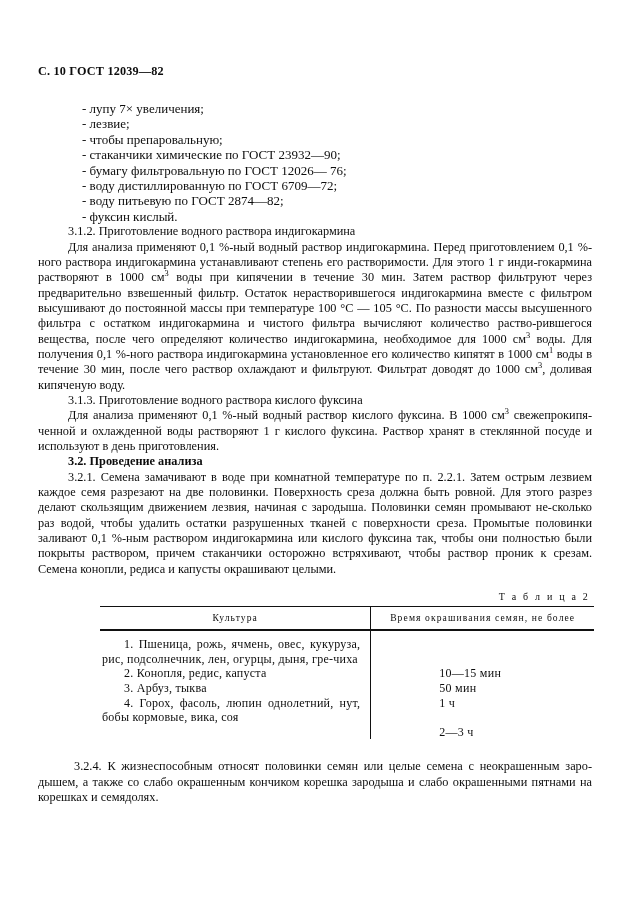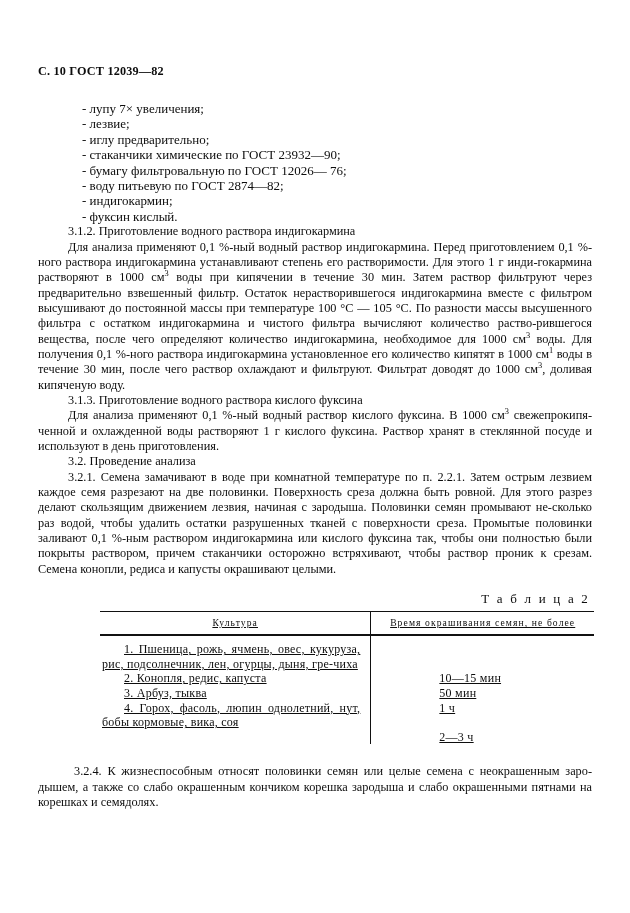--- a/index.html
+++ b/index.html
@@ -45,41 +45,40 @@
     font-size: 12.3px;
     line-height: 15.35px;
     margin: 0;
     text-align: justify;
     text-justify: inter-word;
     hyphens: none;
   }
   p.ind { text-indent: 30px; }
   p.ind2 { text-indent: 36px; }
   p.clause { text-indent: 30px; }
-  .b { font-weight: normal; }
+  .b { font-weight: bold; }
   sup { font-size: 0.68em; vertical-align: super; line-height: 0; }
 
   
   .tbl-wrap {
     margin-top: 14px;
     width: 494px;
     margin-left: 62px;
   }
   .tbl-caption {
     text-align: right;
-    font-size: 13px;
+    font-size: 10px;
     letter-spacing: 2.2px;
     margin-bottom: 4px;
     padding-right: 4px;
   }
   table.t2 {
     border-collapse: collapse;
     width: 100%;
     table-layout: fixed;
-    text-decoration: underline;
   }
   table.t2 .c1 { width: 55%; }
   table.t2 .c2 { width: 45%; }
   table.t2 thead th {
     font-weight: normal;
     font-size: 9.6px;
     letter-spacing: 1.1px;
     text-align: center;
     padding: 5px 4px 6px 4px;
     border-top: 1.1px solid #111;
@@ -111,25 +110,25 @@
 <body>
 
 <div class="page">
   <div class="content">
 
     <div class="page-header">С. 10 ГОСТ 12039—82</div>
 
     <div class="lst">
       <div>- лупу 7× увеличения;</div>
       <div>- лезвие;</div>
-      <div>- иглу предварительно;</div>
+      <div>- чтобы препаровальную;</div>
       <div>- стаканчики химические по ГОСТ 23932—90;</div>
       <div>- бумагу фильтровальную по ГОСТ 12026— 76;</div>
+      <div>- воду дистиллированную по ГОСТ 6709—72;</div>
       <div>- воду питьевую по ГОСТ 2874—82;</div>
-      <div>- индигокармин;</div>
       <div>- фуксин кислый.</div>
     </div>
 
     <p class="para clause">3.1.2. Приготовление водного раствора индигокармина</p>
 
     <p class="para ind"><span>Для анализа применяют 0,1 %-ный водный раствор индигокармина. Перед приготовлением 0,1 %-ного раствора индигокармина устанавливают степень его растворимости. Для этого 1 г инди-гокармина растворяют в 1000 см</span><sup>3</sup><span> воды при кипячении в течение 30 мин. Затем раствор фильтруют через предварительно взвешенный фильтр. Остаток нерастворившегося индигокармина вместе с фильтром высушивают до постоянной массы при температуре 100 °С — 105 °С. По разности массы высушенного фильтра с остатком индигокармина и чистого фильтра вычисляют количество раство-рившегося вещества, после чего определяют количество индигокармина, необходимое для 1000 см</span><sup>3</sup><span> воды. Для получения 0,1 %-ного раствора индигокармина установленное его количество кипятят в 1000 см</span><sup>1</sup><span> воды в течение 30 мин, после чего раствор охлаждают и фильтруют. Фильтрат доводят до 1000 см</span><sup>3</sup><span>, доливая кипяченую воду.</span></p>
 
     <p class="para clause">3.1.3. Приготовление водного раствора кислого фуксина</p>
 
     <p class="para ind"><span>Для анализа применяют 0,1 %-ный водный раствор кислого фуксина. В 1000 см</span><sup>3</sup><span> свежепрокипя-ченной и охлажденной воды растворяют 1 г кислого фуксина. Раствор хранят в стеклянной посуде и используют в день приготовления.</span></p>

